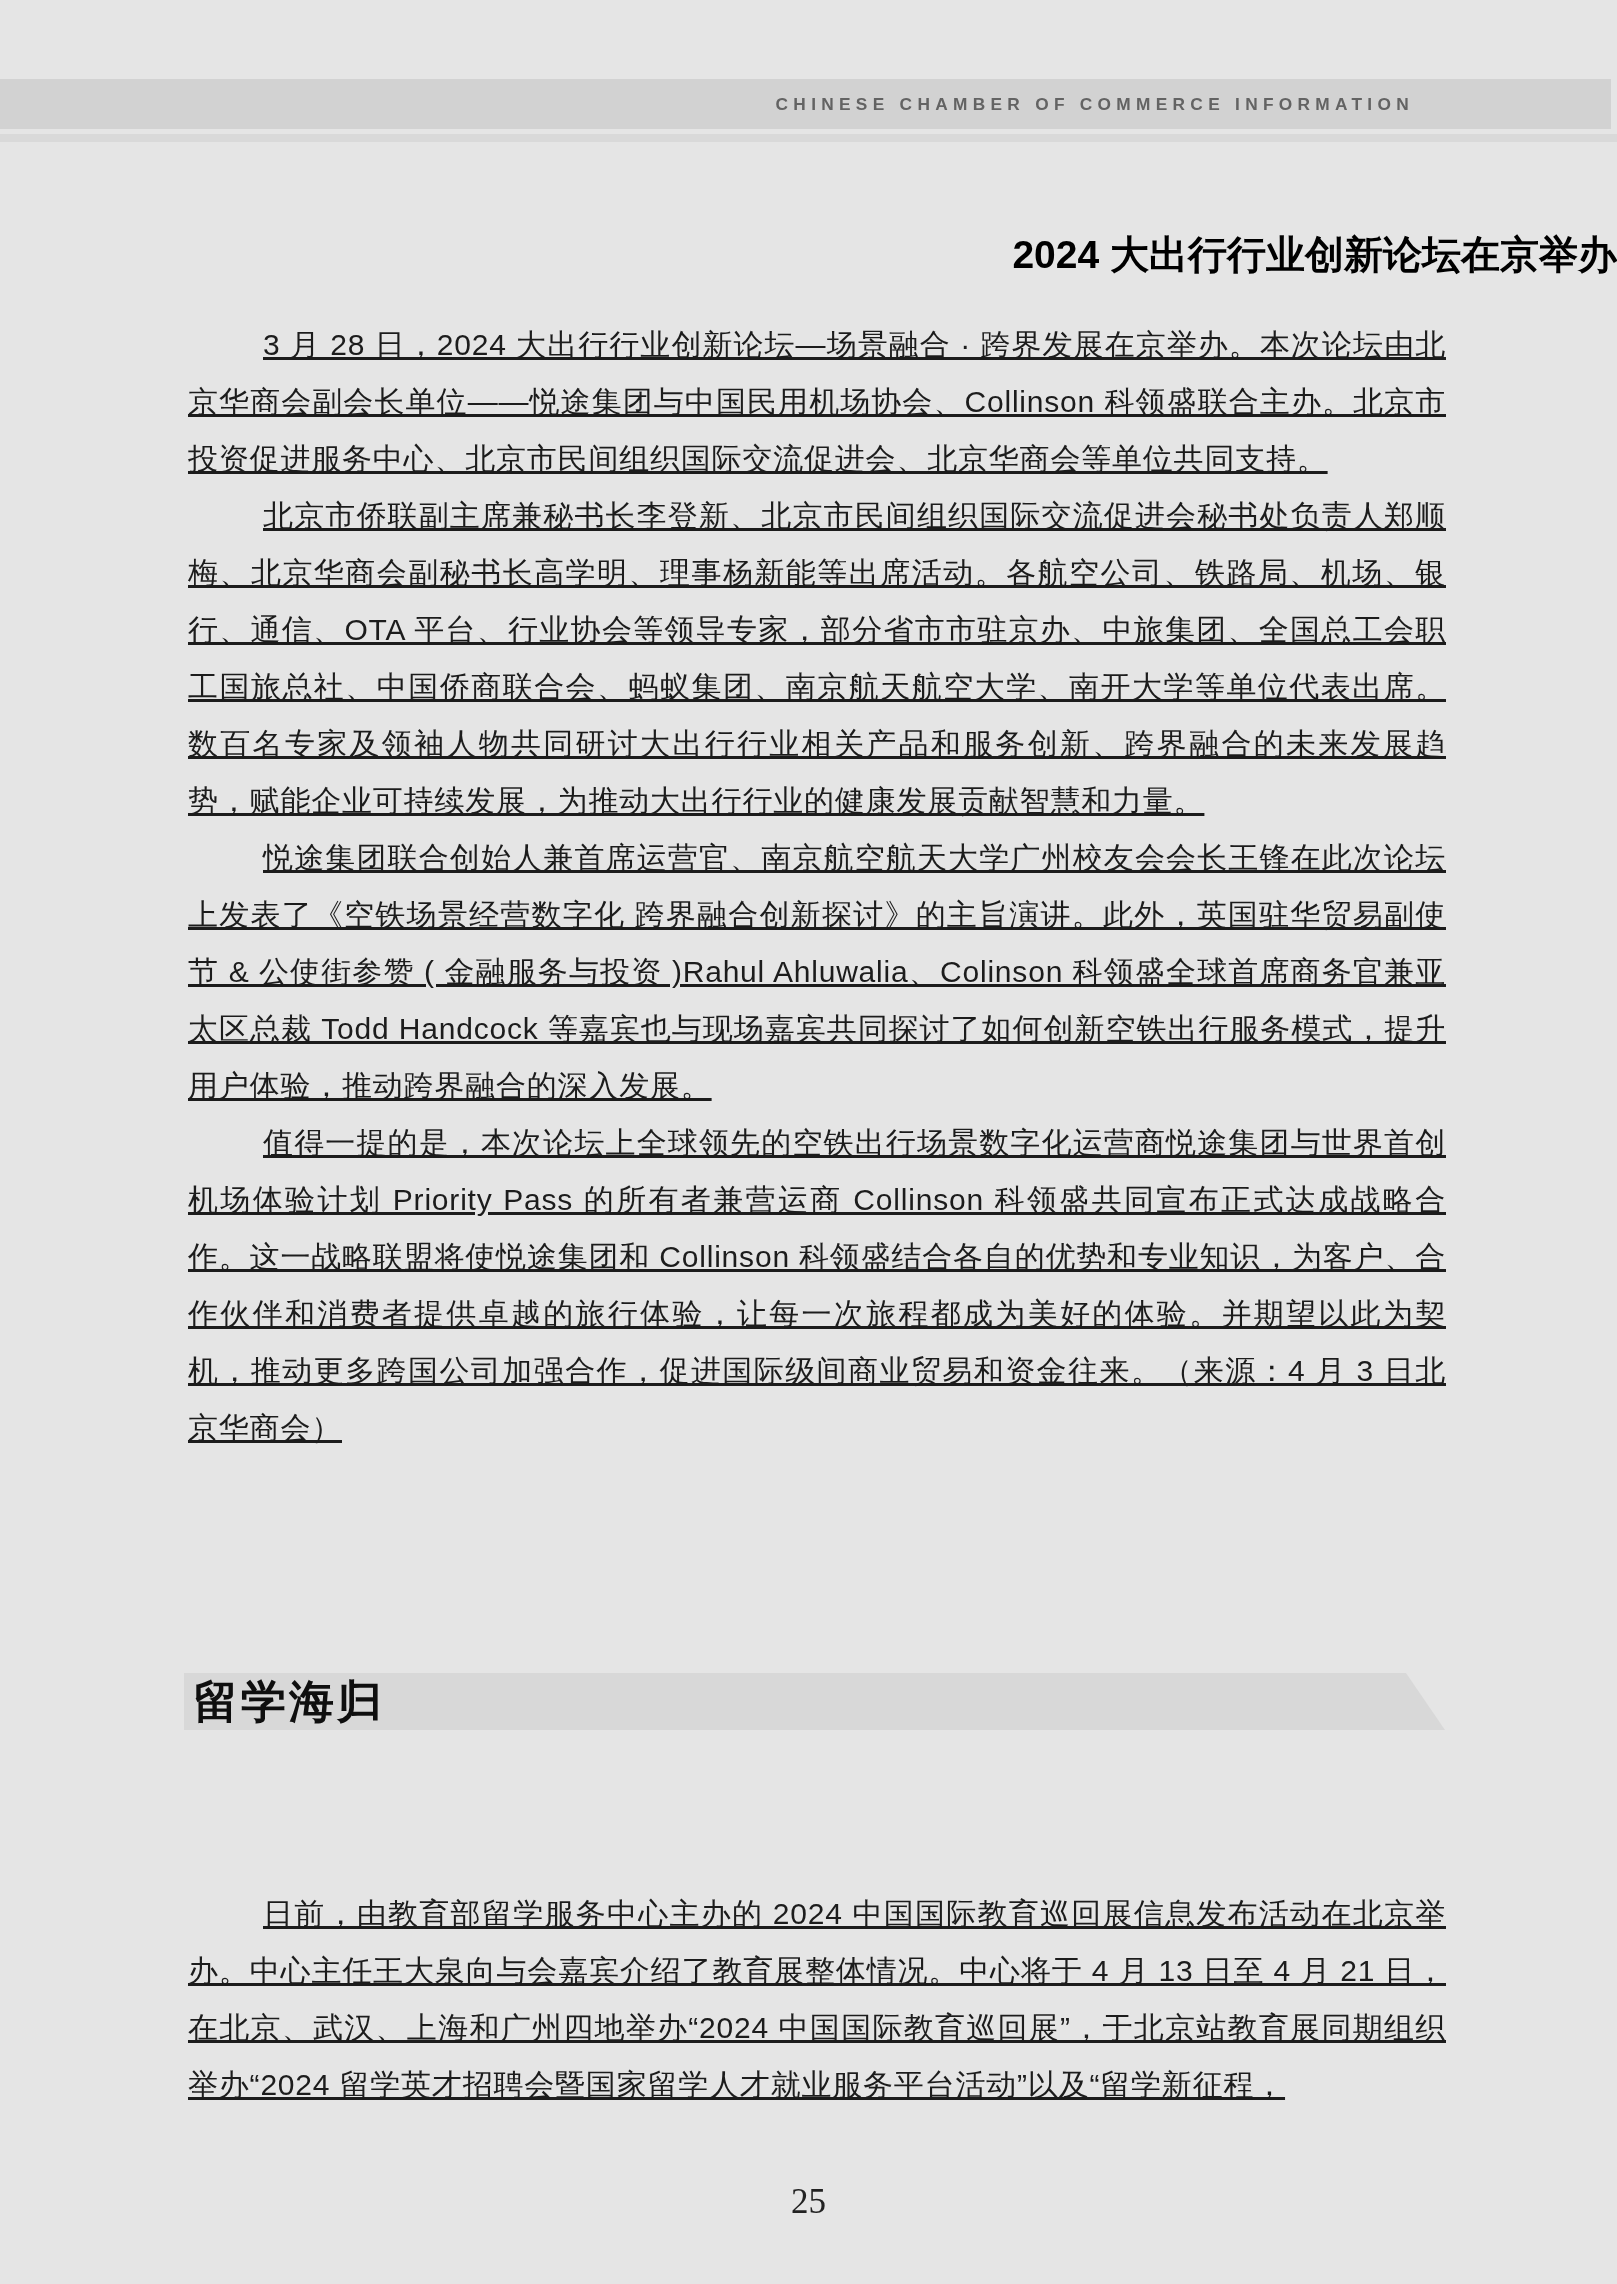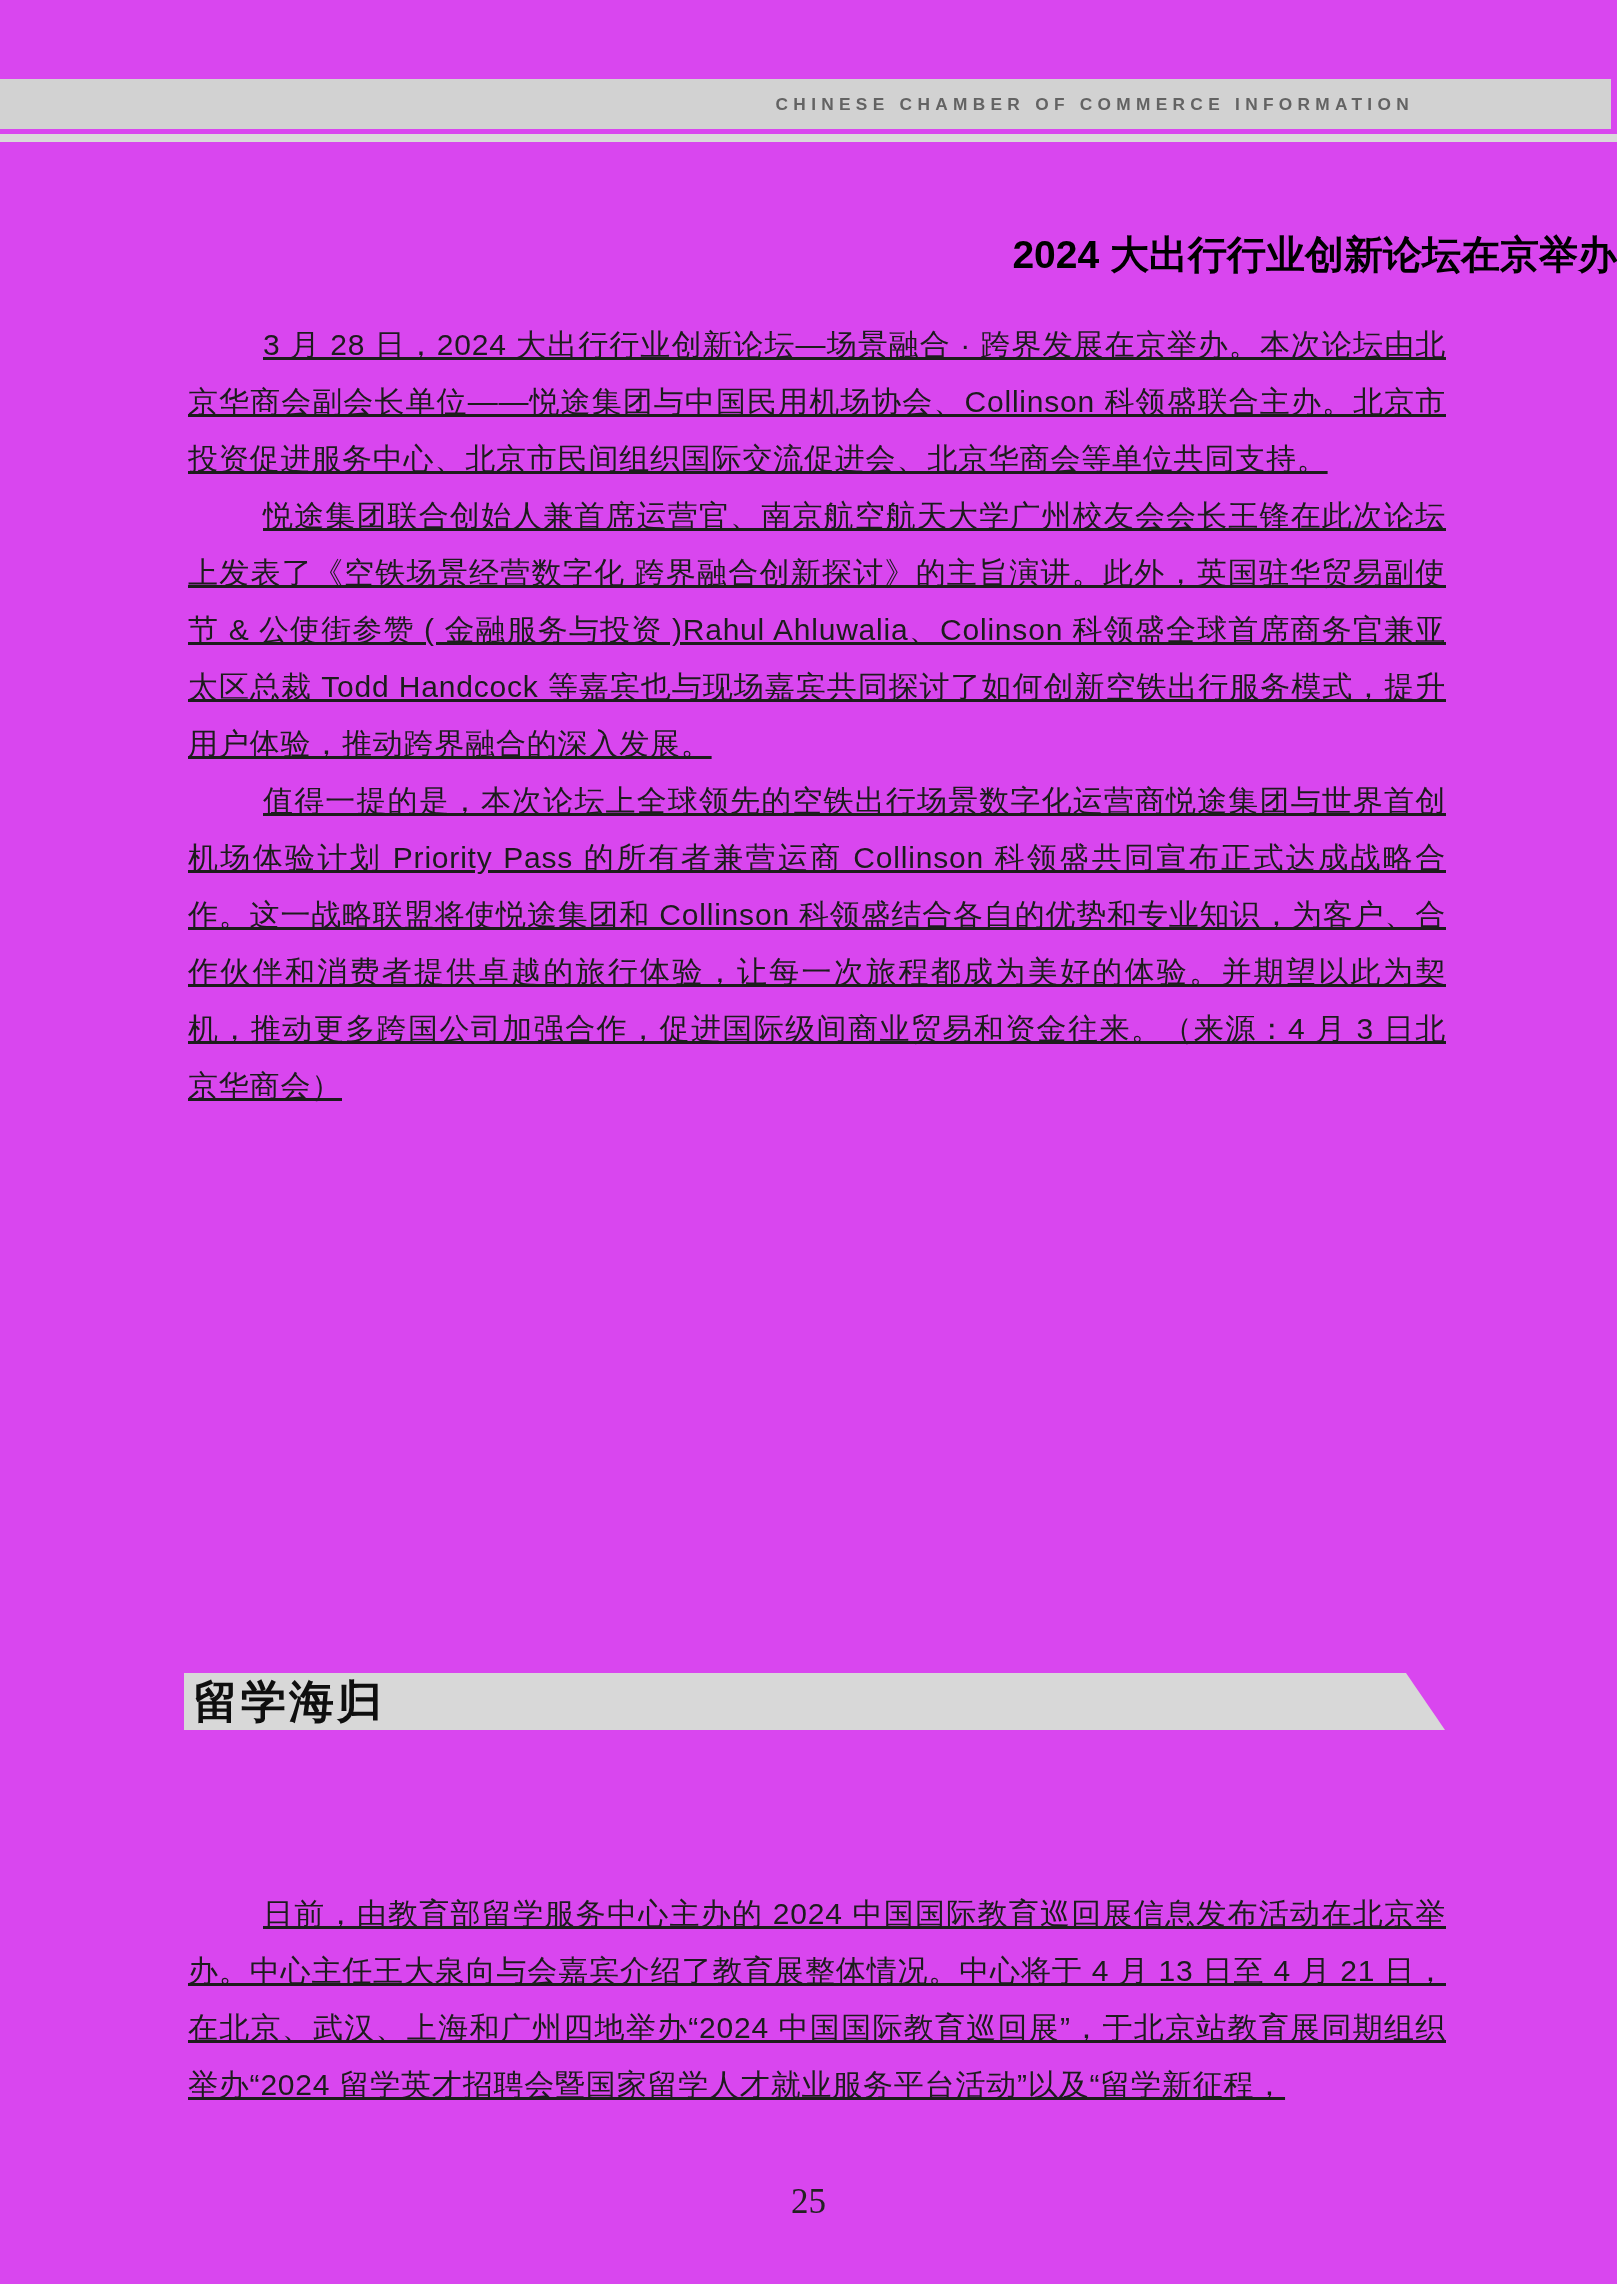--- a/index.html
+++ b/index.html
@@ -6,21 +6,21 @@
     margin: 0;
     padding: 0;
     background: #9a9a9a;
     font-family: "Liberation Sans", sans-serif;
   }
   .page {
     position: relative;
     width: 1617px;
     height: 2284px;
     margin: 0 auto;
-    background: #d946ef;
+    background: #e5e5e5;
     overflow: hidden;
     color: #1c1c1c;
   }
 
   
   .header-bar {
     position: absolute;
     top: 79px;
     left: 0;
     width: 1611px;
@@ -124,20 +124,21 @@
 
   <div class="header-bar">
     <span class="header-brand">CHINESE CHAMBER OF COMMERCE INFORMATION</span>
   </div>
   <div class="header-rule"></div>
 
   <div class="article-title t1">2024 大出行行业创新论坛在京举办</div>
 
   <div class="body-block block-1">
     <p>3 月 28 日，2024 大出行行业创新论坛—场景融合 · 跨界发展在京举办。本次论坛由北京华商会副会长单位——悦途集团与中国民用机场协会、Collinson 科领盛联合主办。北京市投资促进服务中心、北京市民间组织国际交流促进会、北京华商会等单位共同支持。</p>
+    <p>北京市侨联副主席兼秘书长李登新、北京市民间组织国际交流促进会秘书处负责人郑顺梅、北京华商会副秘书长高学明、理事杨新能等出席活动。各航空公司、铁路局、机场、银行、通信、OTA 平台、行业协会等领导专家，部分省市市驻京办、中旅集团、全国总工会职工国旅总社、中国侨商联合会、蚂蚁集团、南京航天航空大学、南开大学等单位代表出席。数百名专家及领袖人物共同研讨大出行行业相关产品和服务创新、跨界融合的未来发展趋势，赋能企业可持续发展，为推动大出行行业的健康发展贡献智慧和力量。</p>
     <p>悦途集团联合创始人兼首席运营官、南京航空航天大学广州校友会会长王锋在此次论坛上发表了《空铁场景经营数字化 跨界融合创新探讨》的主旨演讲。此外，英国驻华贸易副使节 &amp; 公使街参赞 ( 金融服务与投资 )Rahul Ahluwalia、Colinson 科领盛全球首席商务官兼亚太区总裁 Todd Handcock 等嘉宾也与现场嘉宾共同探讨了如何创新空铁出行服务模式，提升用户体验，推动跨界融合的深入发展。</p>
     <p>值得一提的是，本次论坛上全球领先的空铁出行场景数字化运营商悦途集团与世界首创机场体验计划 Priority Pass 的所有者兼营运商 Collinson 科领盛共同宣布正式达成战略合作。这一战略联盟将使悦途集团和 Collinson 科领盛结合各自的优势和专业知识，为客户、合作伙伴和消费者提供卓越的旅行体验，让每一次旅程都成为美好的体验。并期望以此为契机，推动更多跨国公司加强合作，促进国际级间商业贸易和资金往来。（来源：4 月 3 日北京华商会）</p>
   </div>
 
   <div class="section-banner">
     <span class="section-banner-label">留学海归</span>
   </div>
 
 
   <div class="body-block block-2">

